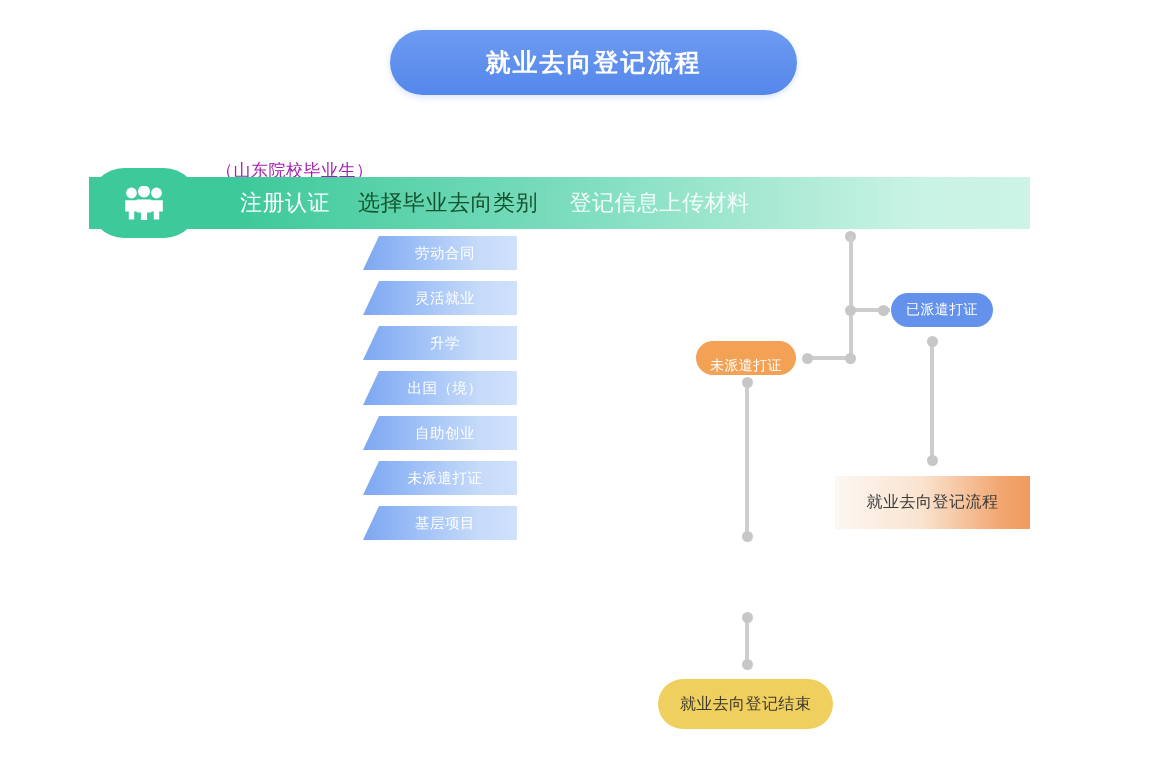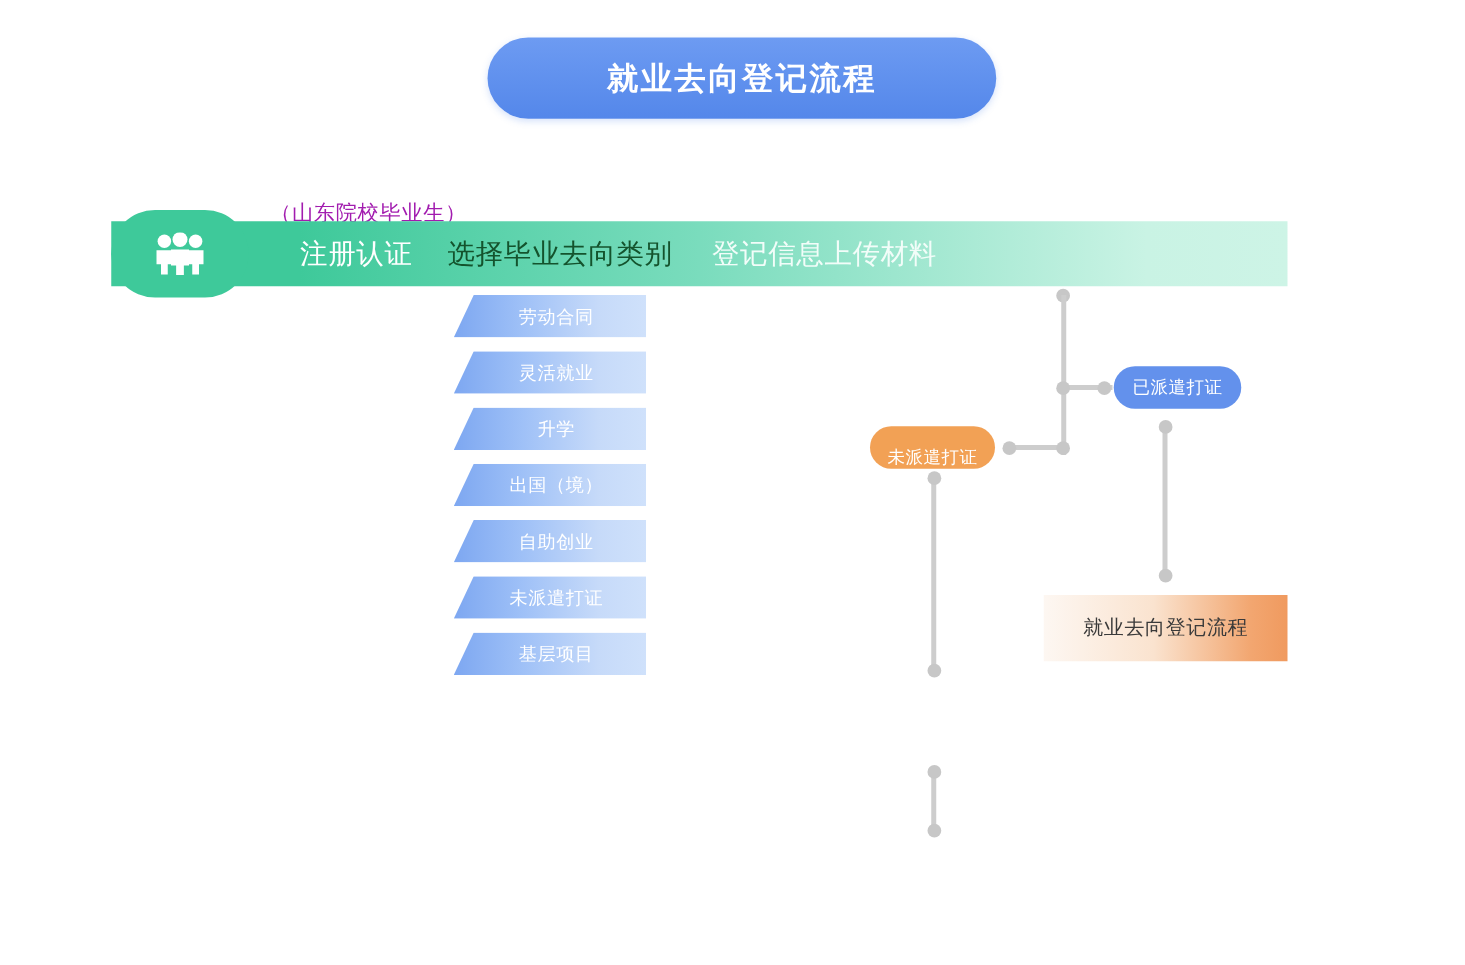--- a/index.html
+++ b/index.html
@@ -275,14 +275,17 @@
 
   <div class="pill pill-blue">
     <span>已派遣打证</span>
   </div>
 
   <div class="rect-box box-orange">
     <span>就业去向登记流程</span>
   </div>
 
 
+  <div class="pill pill-yellow">
+    <span>就业去向登记结束</span>
+  </div>
 
 </div>
 
 </body></html>

